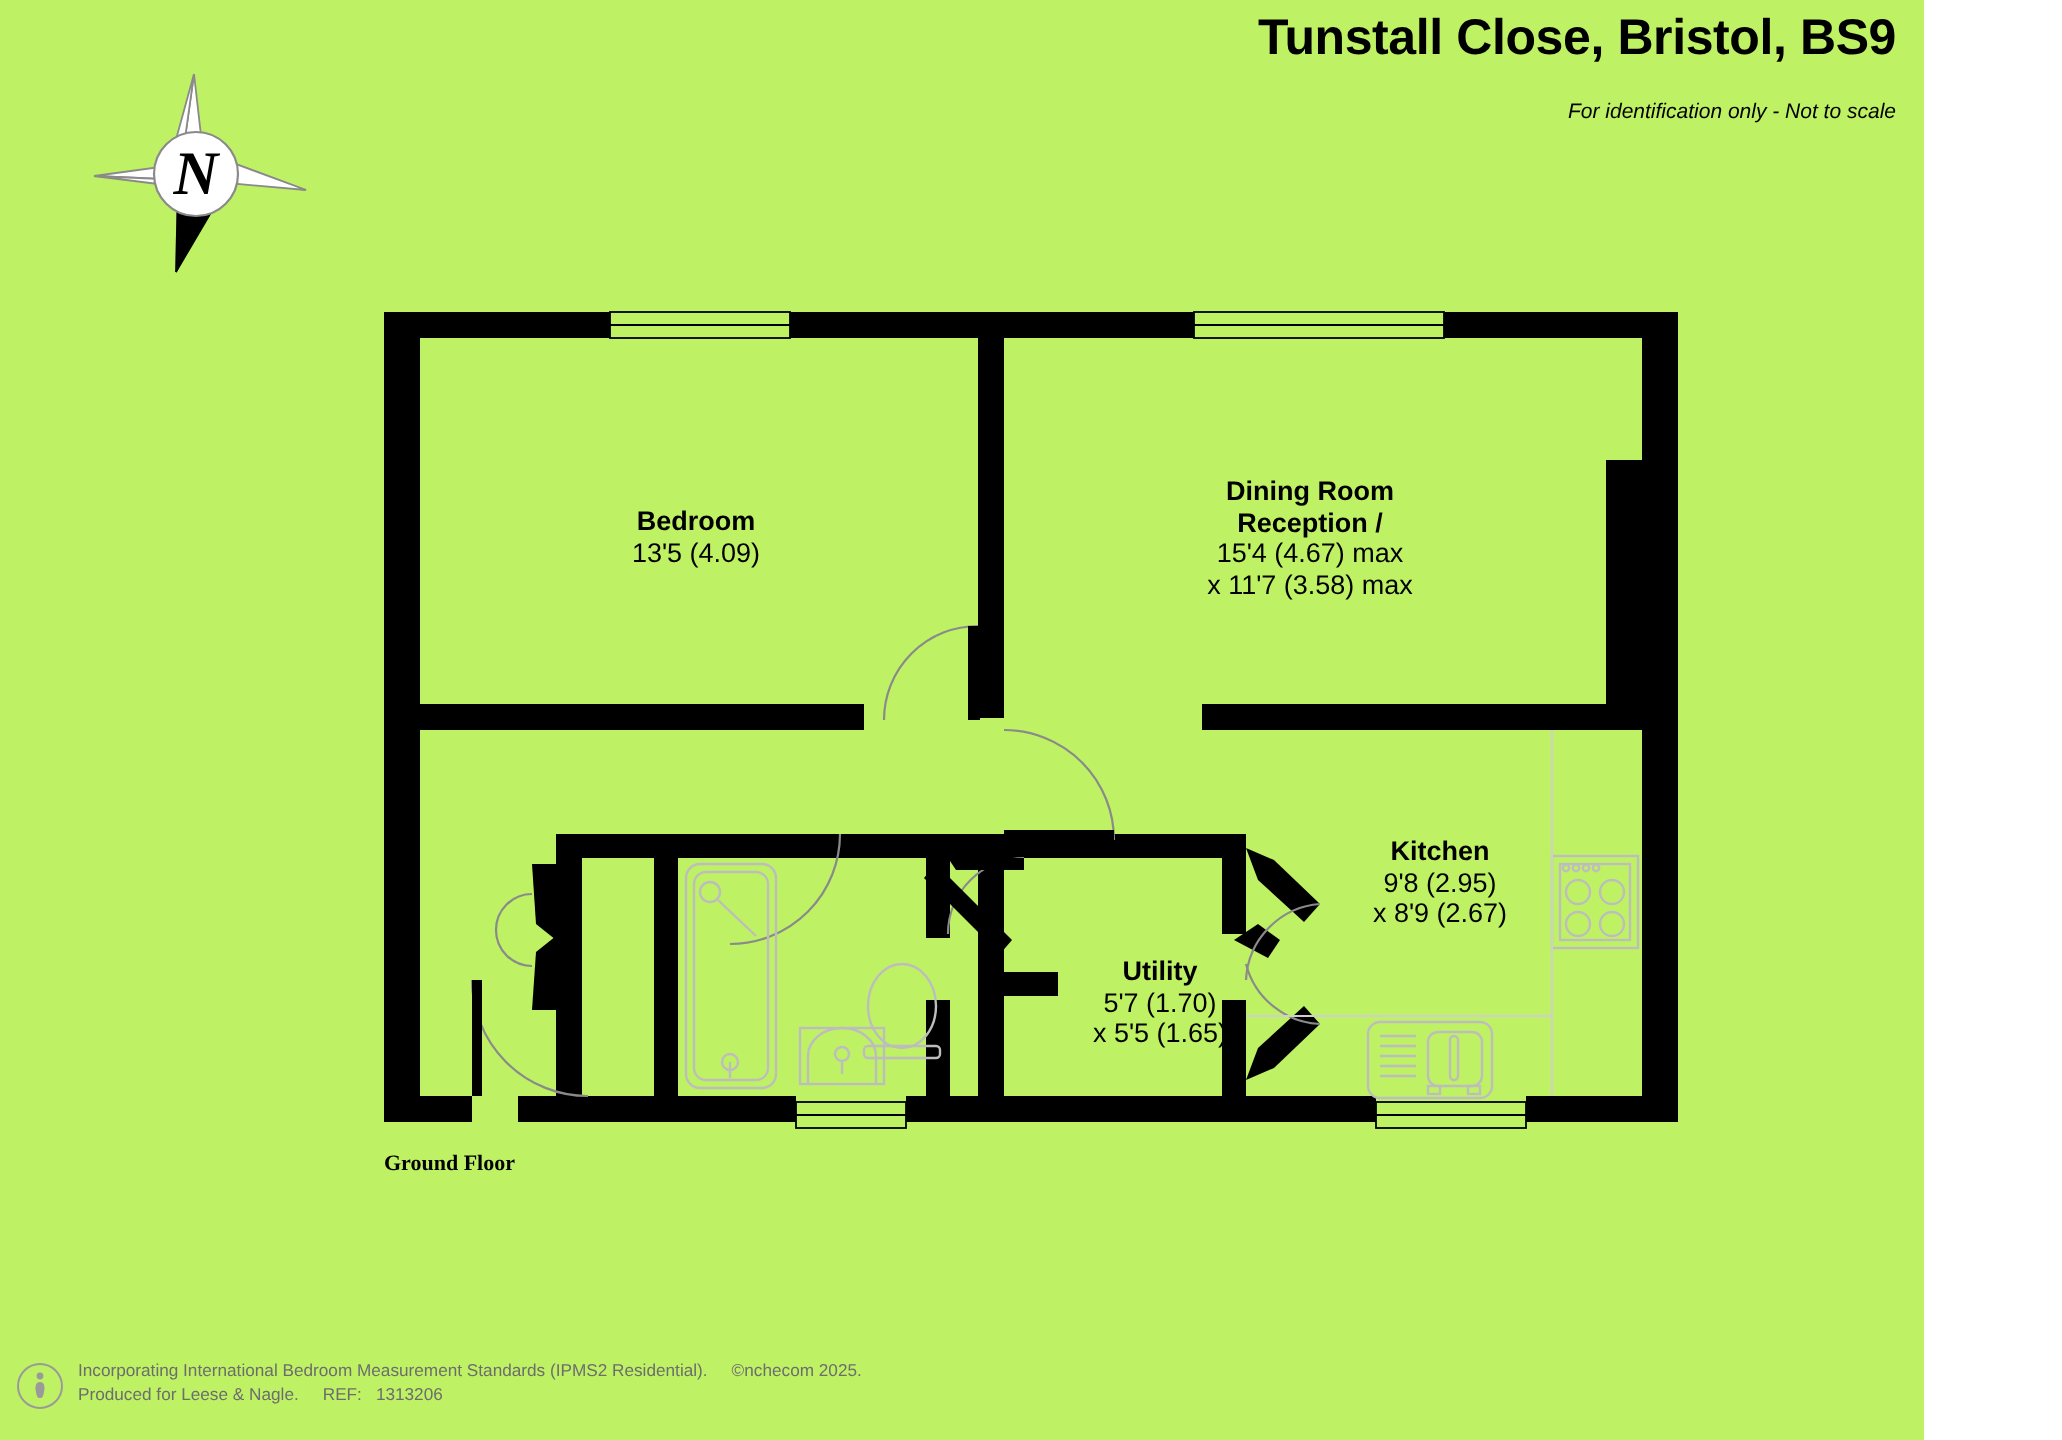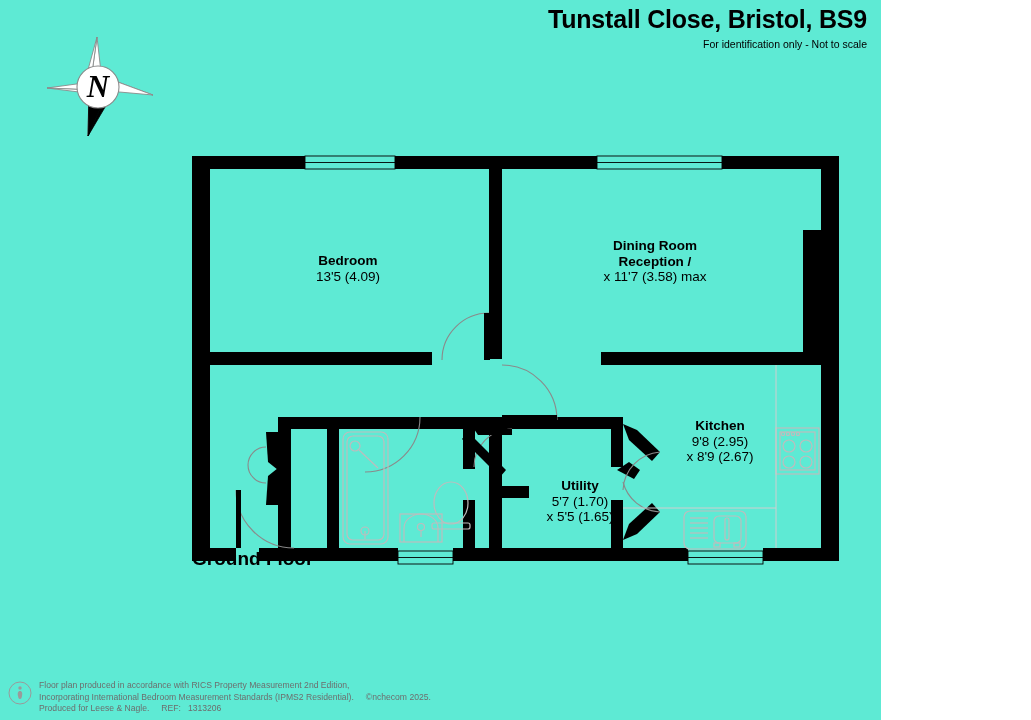--- a/index.html
+++ b/index.html
@@ -3,47 +3,47 @@
 <meta charset="utf-8">
 <style>
   * { box-sizing: border-box; }
   html, body {
     margin: 0; padding: 0;
     width: 1031px; height: 720px;
     background: #ffffff;
     font-family: "Liberation Sans", sans-serif;
     overflow: hidden;
   }
-  #page { position: relative; width: 881px; height: 720px; background: #5eead4; }
+  #page { position: relative; width: 962px; height: 720px; background: #bef264; }
 
   
   #header { position: absolute; right: 14px; top: 4px; text-align: right; }
   #title {
     font-size: 25px; font-weight: bold; color: #000;
     letter-spacing: -0.2px; line-height: 30px; white-space: nowrap;
   }
   #area {
     font-size: 16.5px; color: #000; line-height: 22px;
     margin-top: 4px; white-space: nowrap;
   }
   #ident {
     font-size: 10.5px; color: #000; line-height: 14px;
-    margin-top: 3px; white-space: nowrap;
+    margin-top: 15px; white-space: nowrap; font-style: italic;
   }
 
   
   #compass { position: absolute; left: 45px; top: 33px; width: 112px; height: 108px; }
 
   
   #plan { position: absolute; left: 0; top: 0; width: 1031px; height: 720px; }
 
   
   #floor-label {
-    position: absolute; left: 192px; top: 548px;
-    font-size: 19px; font-weight: bold; color: #000;
+    position: absolute; left: 192px; top: 576px;
+    font-size: 11px; font-weight: bold; color: #000; font-family: Liberation Serif, serif;
   }
 
   
   .room-label {
     position: absolute; text-align: center; color: #000;
     line-height: 15.5px; white-space: nowrap;
   }
   .room-label .rname { font-size: 13.5px; font-weight: bold; }
   .room-label .rdim { font-size: 13.5px; font-weight: normal; }
 
@@ -259,20 +259,21 @@
   </svg>
 
   <div class="room-label" id="lbl-bedroom">
     <div class="rname">Bedroom</div>
     <div class="rdim">13'5 (4.09)</div>
   </div>
 
   <div class="room-label" id="lbl-reception">
     <div class="rname">Dining Room</div>
     <div class="rname">Reception /</div>
+    <div class="rdim">15'4 (4.67) max</div>
     <div class="rdim">x 11'7 (3.58) max</div>
   </div>
 
   <div class="room-label" id="lbl-kitchen">
     <div class="rname">Kitchen</div>
     <div class="rdim">9'8 (2.95)</div>
     <div class="rdim">x 8'9 (2.67)</div>
   </div>
 
   <div class="room-label" id="lbl-utility">
@@ -286,19 +287,18 @@
   <div id="footer">
     <div id="footer-icon">
       <svg width="24" height="24" viewBox="0 0 24 24">
         <circle cx="12" cy="12" r="11" fill="none" stroke="#9a9a9a" stroke-width="1"></circle>
         <circle cx="12" cy="7" r="1.7" fill="#9a9a9a"></circle>
         <path d="M12,10 C14.2,10 14.6,12.4 14,15 C13.6,17 13.4,18 12,18
                  C10.6,18 10.4,17 10,15 C9.4,12.4 9.8,10 12,10 Z" fill="#9a9a9a"></path>
       </svg>
     </div>
     <div id="footer-text">
-      <div>Floor plan produced in accordance with RICS Property Measurement 2nd Edition,</div>
       <div><span>Incorporating International Bedroom Measurement Standards (IPMS2 Residential).</span><span class="gap2"></span><span>©n</span><span>checom 2025.</span></div>
       <div><span>Produced for Leese &amp; Nagle.</span><span class="gap2"></span><span>REF:</span><span class="gap"></span><span>1313206</span></div>
     </div>
   </div>
 
 </div>
 
 </body></html>

